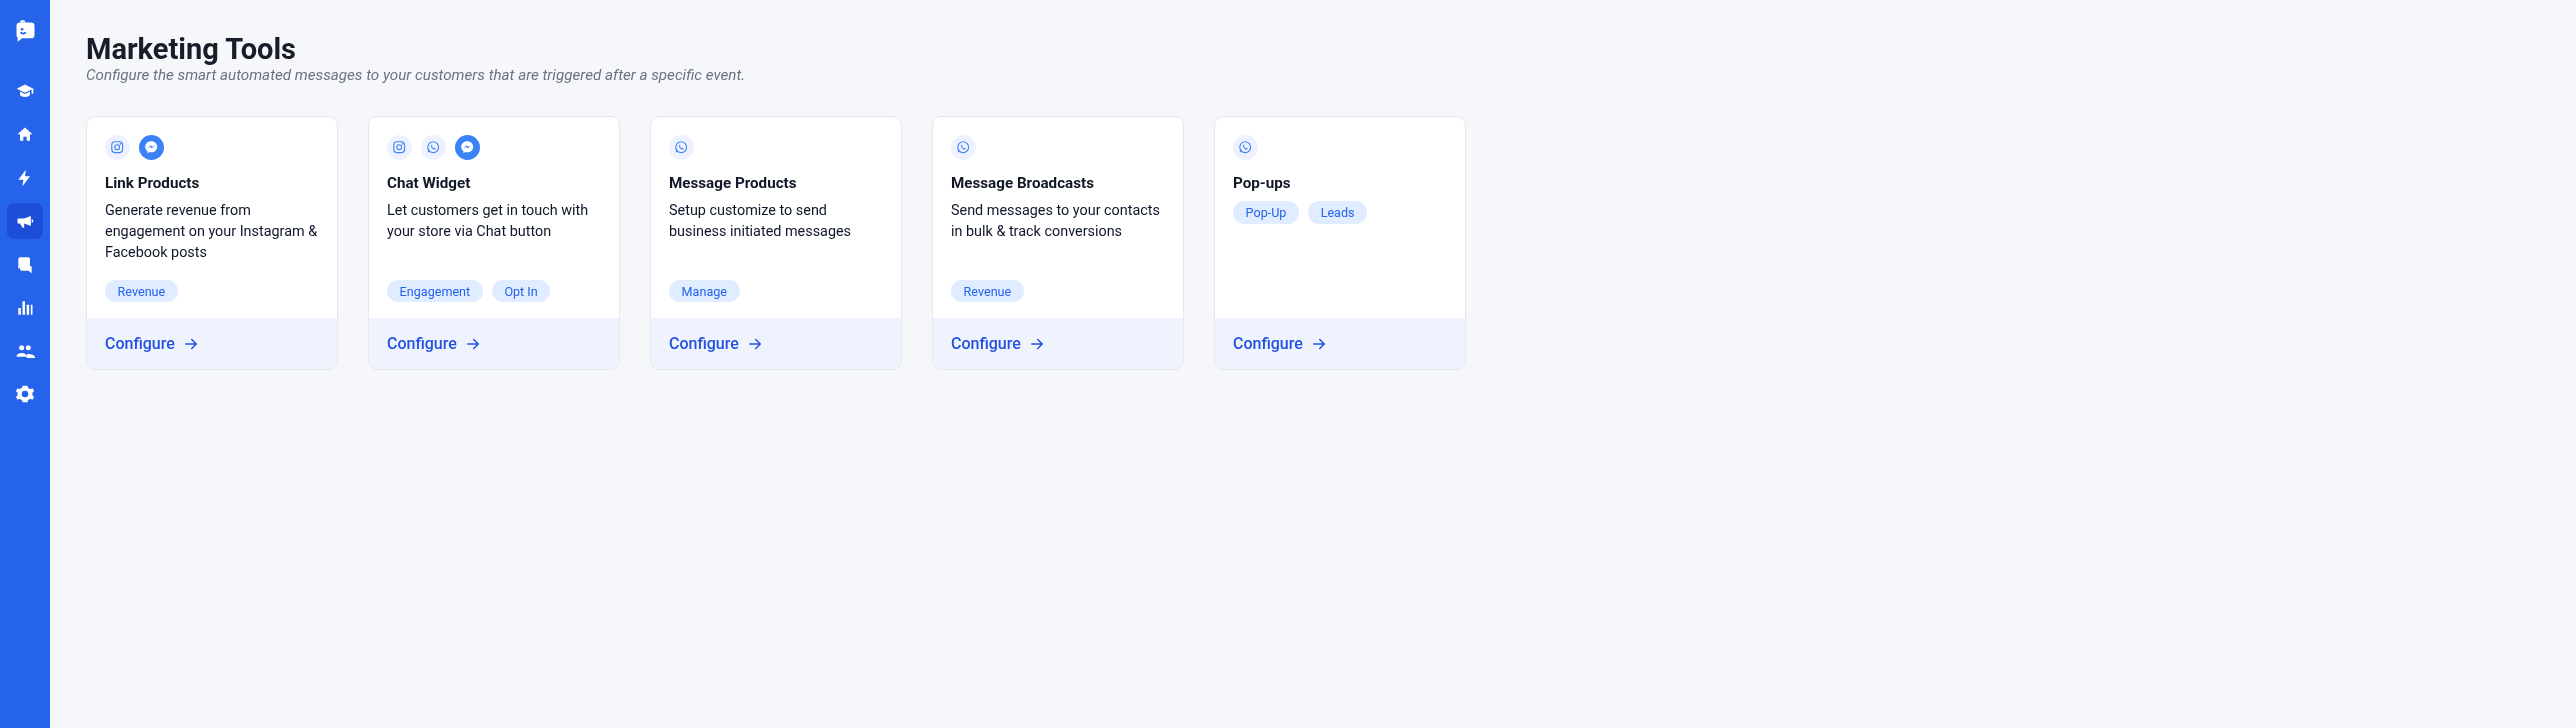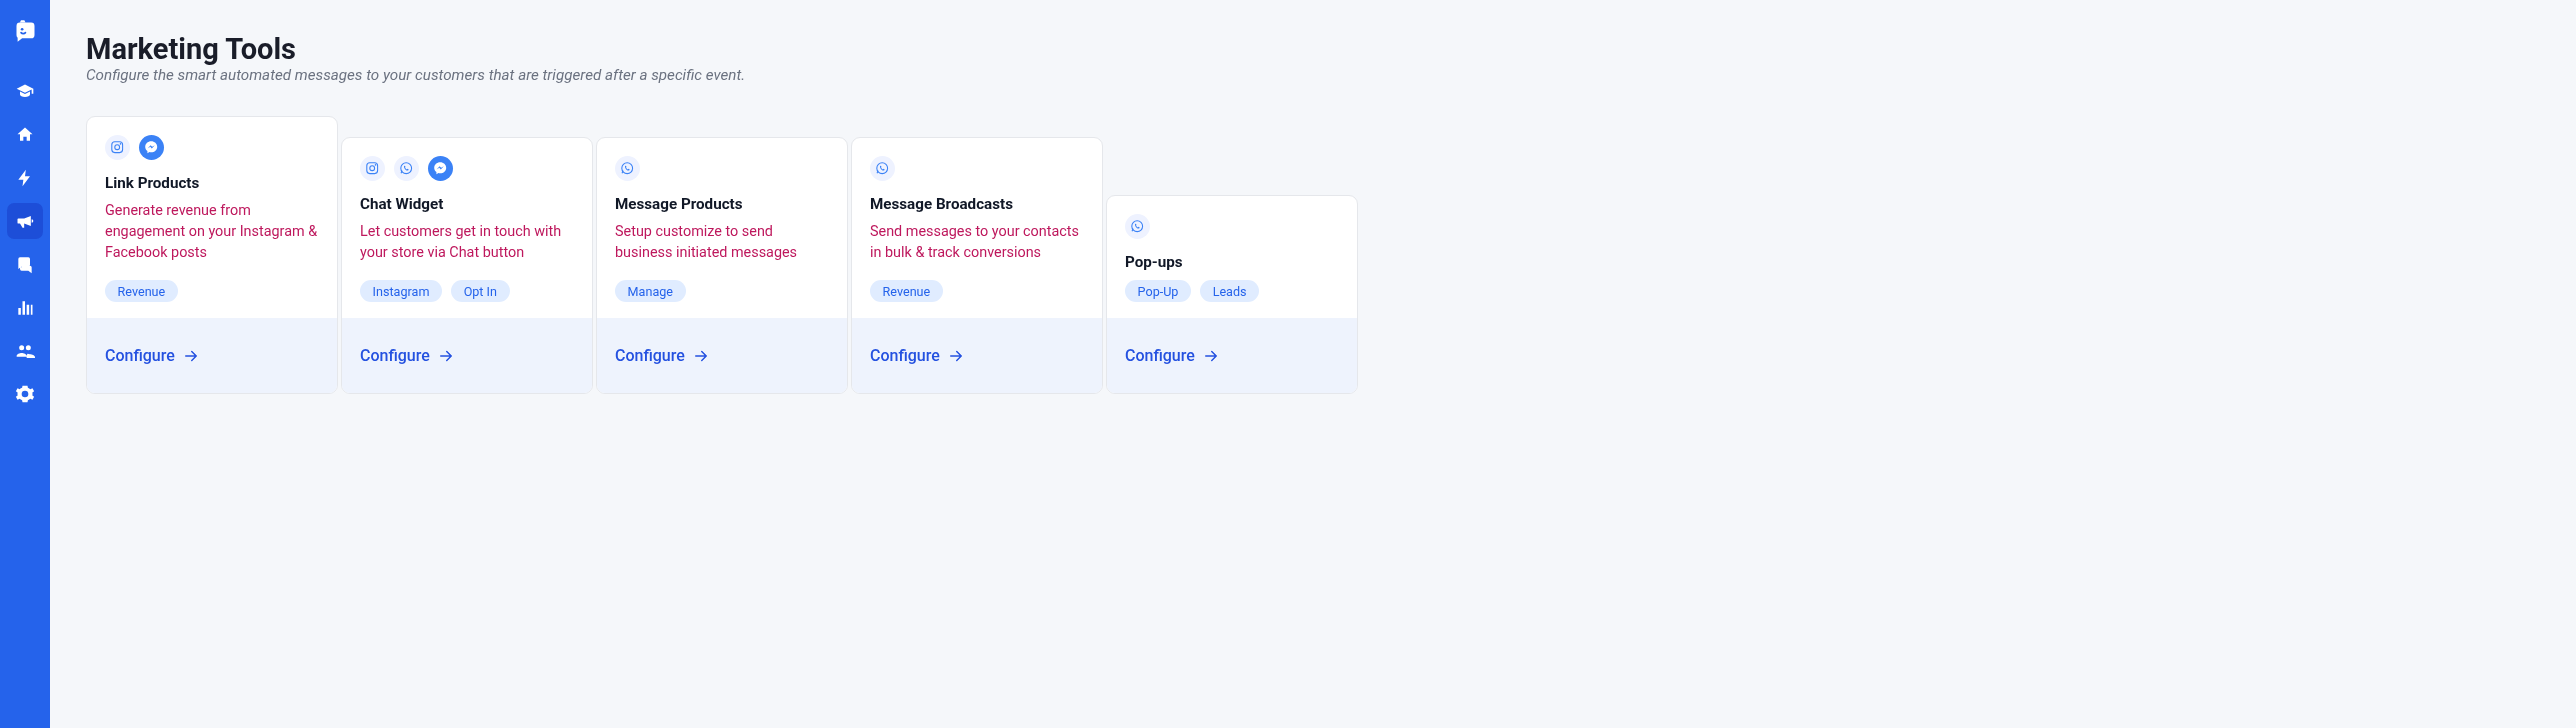--- a/index.html
+++ b/index.html
@@ -56,22 +56,21 @@
     margin-bottom: 0;
   }
   .subtitle {
     font-size: 15.2px;
     color: #6b7280;
     margin-bottom: 32px;
     font-style: italic;
   }
   .cards {
     display: flex;
-    gap: 3px;
-    align-items: flex-end;
+    gap: 30px;
   }
   .card {
     width: 252px;
     background: #fff;
     border: 0.9px solid #e5e7eb;
     border-radius: 9px;
     display: flex;
     flex-direction: column;
     overflow: hidden;
   }
@@ -102,41 +101,41 @@
   .icon-badge .outline { fill: none; stroke: #3b82f6; stroke-width: 1.8; }
   .icon-badge.filled svg path { fill: #fff; }
   .card-title {
     font-size: 15.2px;
     font-weight: 700;
     color: #111827;
     margin-bottom: 9px;
   }
   .card-desc {
     font-size: 14.4px;
-    color: #be185d;
+    color: #0f172a;
     line-height: 1.45;
     margin-bottom: 16px;
     flex: 1;
   }
   .tag-row {
     display: flex;
     gap: 9px;
     flex-wrap: wrap;
   }
   .tag {
     background: #e0ecff;
     color: #2563eb;
     font-size: 12.6px;
     padding: 3.6px 12.6px;
     border-radius: 896px;
     font-weight: 400;
   }
   .card-footer {
     background: #eef3fd;
-    padding: 28px 18px;
+    padding: 16px 18px;
     display: flex;
     align-items: center;
     gap: 7.2px;
     cursor: pointer;
   }
   .configure-label {
     color: #2451e0;
     font-size: 16px;
     font-weight: 500;
   }
@@ -258,21 +257,21 @@
           </span>
           <span class="icon-badge filled">
             <svg viewBox="0 0 24 24">
                 <path d="M12 2C6.5 2 2 6.1 2 11.2c0 2.9 1.4 5.4 3.7 7.1V22l3.4-1.9c.9.3 1.9.4 2.9.4 5.5 0 10-4.1 10-9.3S17.5 2 12 2zm1 12l-2.5-2.7L6 14l5-5.3 2.6 2.7L18 8.7 13 14z"></path>
               </svg>
           </span>
         </div>
         <div class="card-title">Chat Widget</div>
         <div class="card-desc">Let customers get in touch with your store via Chat button</div>
         <div class="tag-row">
-          <span class="tag">Instagram</span>
+          <span class="tag">Engagement</span>
           <span class="tag">Opt In</span>
         </div>
       </div>
       <div class="card-footer">
         <span class="configure-label">Configure</span>
         <span class="arrow-icon">
           <svg viewBox="0 0 24 24">
               <path d="M5 12h14M13 6l6 6-6 6"></path>
             </svg>
         </span>

